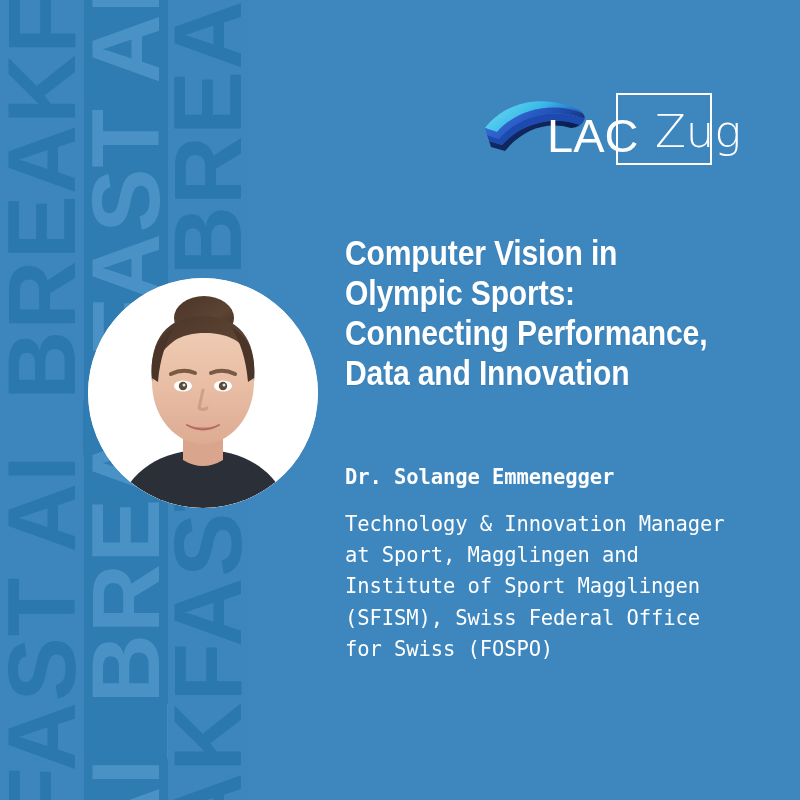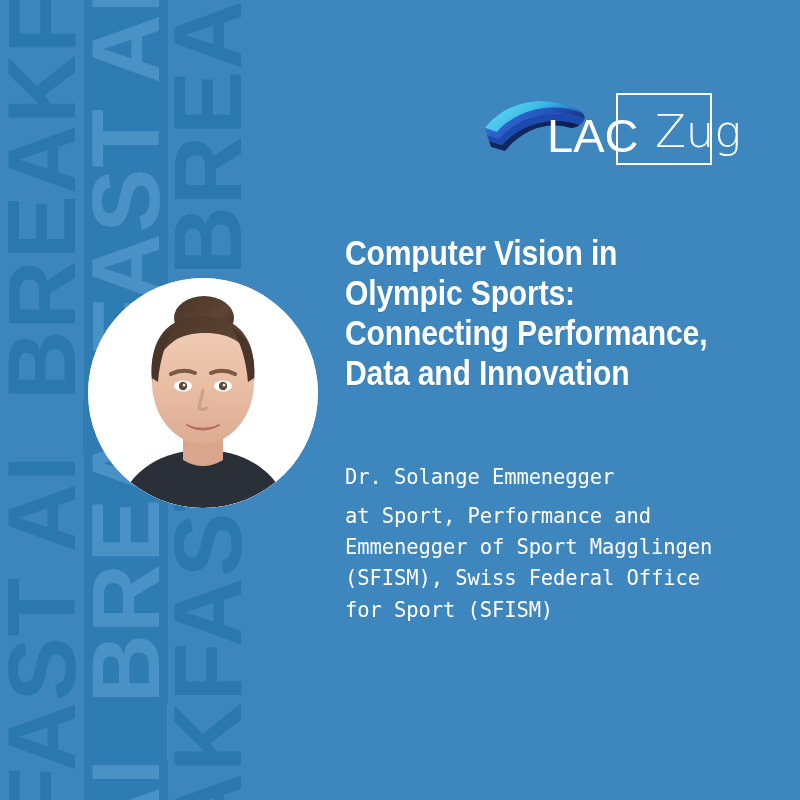--- a/index.html
+++ b/index.html
@@ -155,22 +155,22 @@
     left: 345px;
     top: 462px;
     width: 440px;
     font-family: "DejaVu Sans Mono", "Liberation Mono", monospace;
     font-size: 20.5px;
     line-height: 1.52;
     color: #ffffff;
     letter-spacing: -0.1px;
   }
   .speaker-name {
-    font-weight: normal;
-    margin-bottom: 8px;
+    font-weight: bold;
+    margin-bottom: 16px;
   }
   .speaker-bio div { white-space: nowrap; }
 </style>
 </head>
 <body>
 
 <div class="poster">
 
   <div class="sidebar">
     <div class="strip strip-0">
@@ -276,20 +276,21 @@
   <div class="title">
     <div>Computer Vision in</div>
     <div>Olympic Sports:</div>
     <div>Connecting Performance,</div>
     <div>Data and Innovation</div>
   </div>
 
   <div class="speaker">
     <div class="speaker-name">Dr. Solange Emmenegger</div>
     <div class="speaker-bio">
-      <div>at Sport, Performance and</div>
-      <div>Emmenegger of Sport Magglingen</div>
+      <div>Technology &amp; Innovation Manager</div>
+      <div>at Sport, Magglingen and</div>
+      <div>Institute of Sport Magglingen</div>
       <div>(SFISM), Swiss Federal Office</div>
-      <div>for Sport (SFISM)</div>
+      <div>for Swiss (FOSPO)</div>
     </div>
   </div>
 
 </div>
 
 </body></html>

